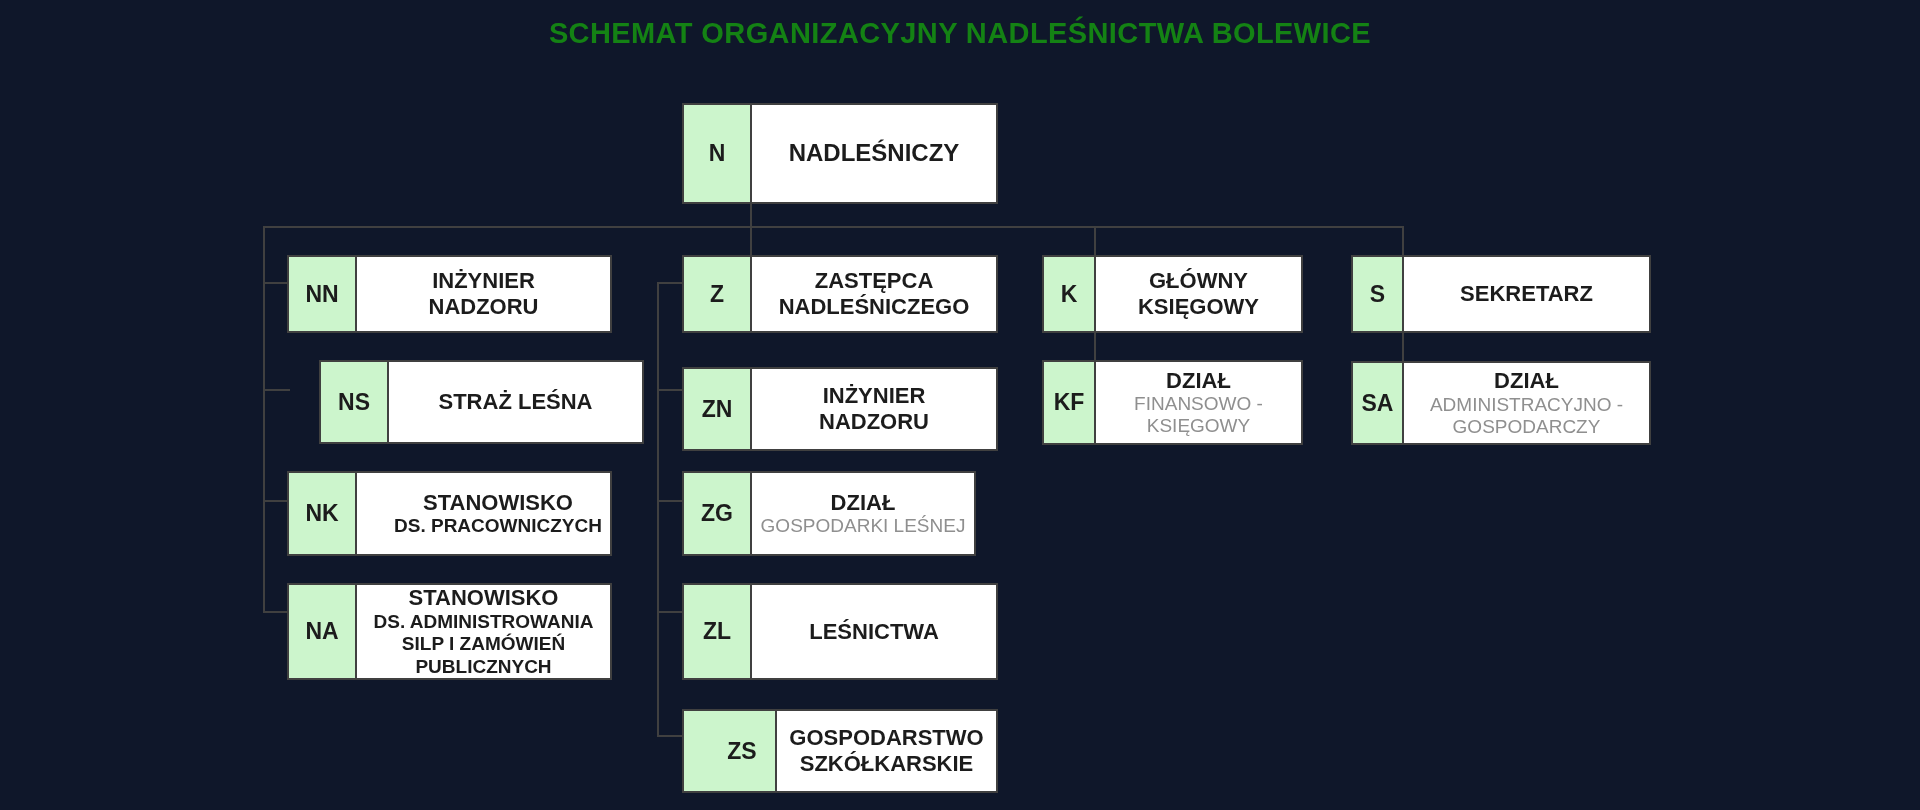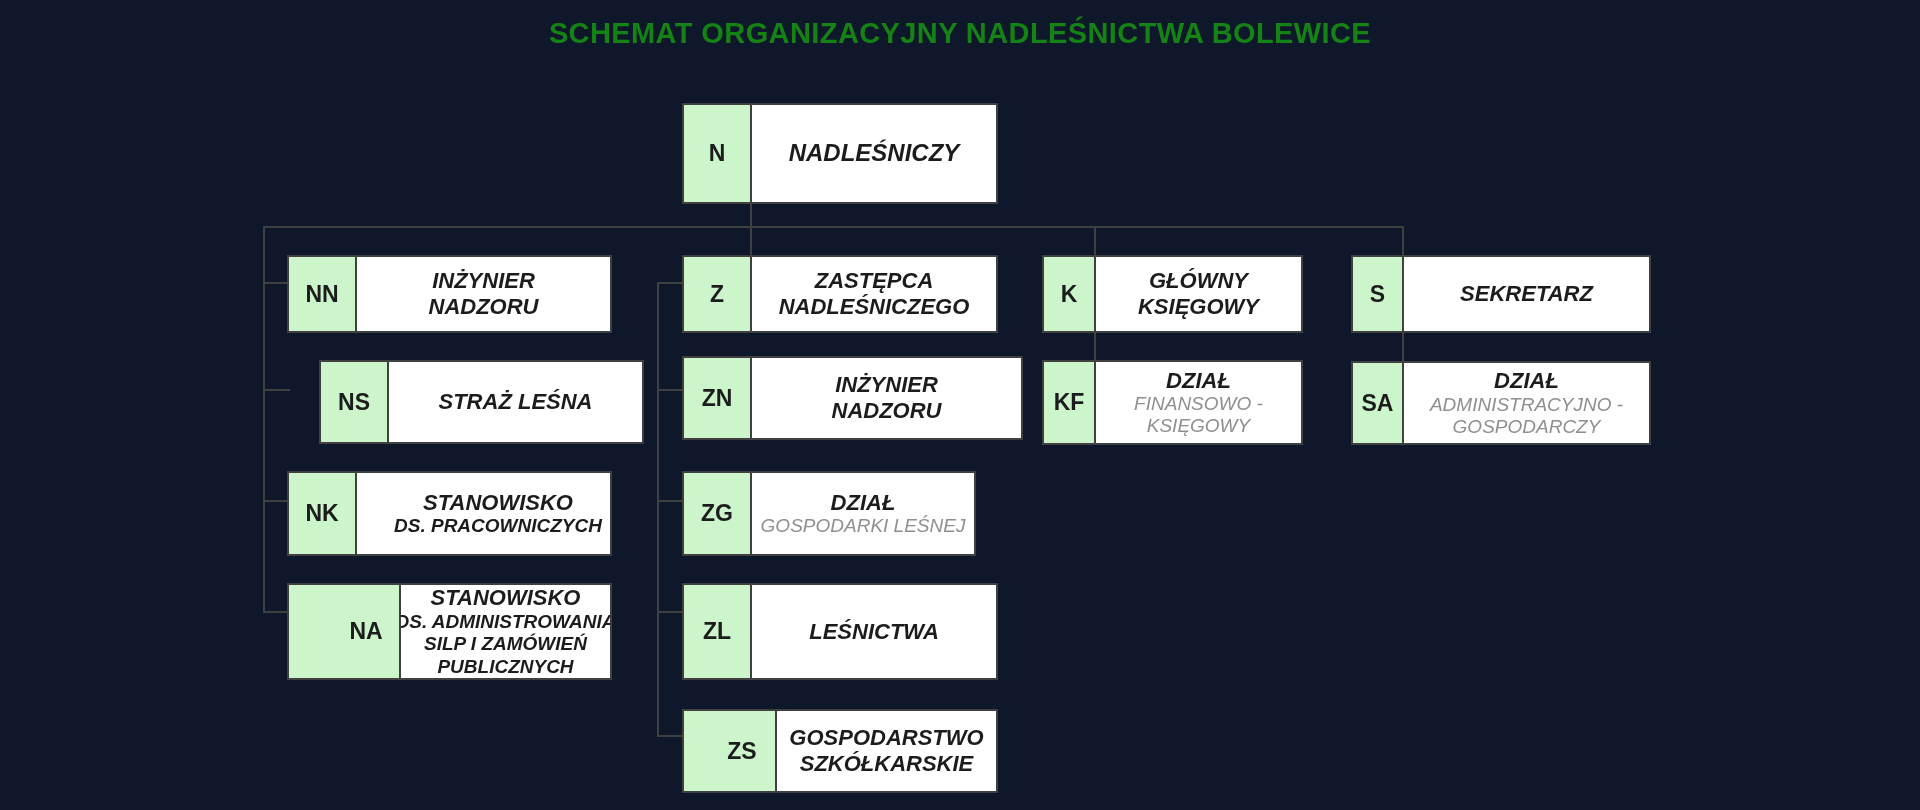--- a/index.html
+++ b/index.html
@@ -45,21 +45,20 @@
     color:var(--text,#1c1c1c);
   }
   .label-cell{
     flex:1 1 auto;
     display:flex;flex-direction:column;
     align-items:center;justify-content:center;
     text-align:left;
     color:var(--text,#1c1c1c);
     padding:18px 6px;
     overflow:hidden;
-    font-style:italic;
   }
   .line{white-space:nowrap;}
   .line.primary{
     font-size:var(--ps,22px);
     font-weight:bold;
     line-height:1.18;
   }
   .line.small{
     font-size:19px;
     font-weight:bold;
@@ -126,36 +125,36 @@
         </div>
       </div>
       <div class="node" style="left: 287px; top: 471px; width: 325px; height: 85px; gap: 29px;">
         <div class="code-cell" style="width: 66px;">NK</div>
         <div class="label-cell">
           <div class="line primary">STANOWISKO</div>
           <div class="line small">DS. PRACOWNICZYCH</div>
         </div>
       </div>
       <div class="node" style="left: 287px; top: 583px; width: 325px; height: 97px;">
-        <div class="code-cell" style="width: 66px; padding-left: 44px;">NA</div>
+        <div class="code-cell" style="width: 66px;">NA</div>
         <div class="label-cell">
           <div class="line primary">STANOWISKO</div>
           <div class="line small">DS. ADMINISTROWANIA</div>
           <div class="line small">SILP I ZAMÓWIEŃ</div>
           <div class="line small">PUBLICZNYCH</div>
         </div>
       </div>
       <div class="node" style="left: 682px; top: 255px; width: 316px; height: 78px;">
         <div class="code-cell" style="width: 66px;">Z</div>
         <div class="label-cell">
           <div class="line primary">ZASTĘPCA</div>
           <div class="line primary">NADLEŚNICZEGO</div>
         </div>
       </div>
-      <div class="node" style="left: 682px; top: 356px; width: 341px; height: 84px;">
+      <div class="node" style="left: 682px; top: 367px; width: 316px; height: 84px;">
         <div class="code-cell" style="width: 66px;">ZN</div>
         <div class="label-cell">
           <div class="line primary">INŻYNIER</div>
           <div class="line primary">NADZORU</div>
         </div>
       </div>
       <div class="node" style="left: 682px; top: 471px; width: 294px; height: 85px;">
         <div class="code-cell" style="width: 66px;">ZG</div>
         <div class="label-cell">
           <div class="line primary">DZIAŁ</div>

